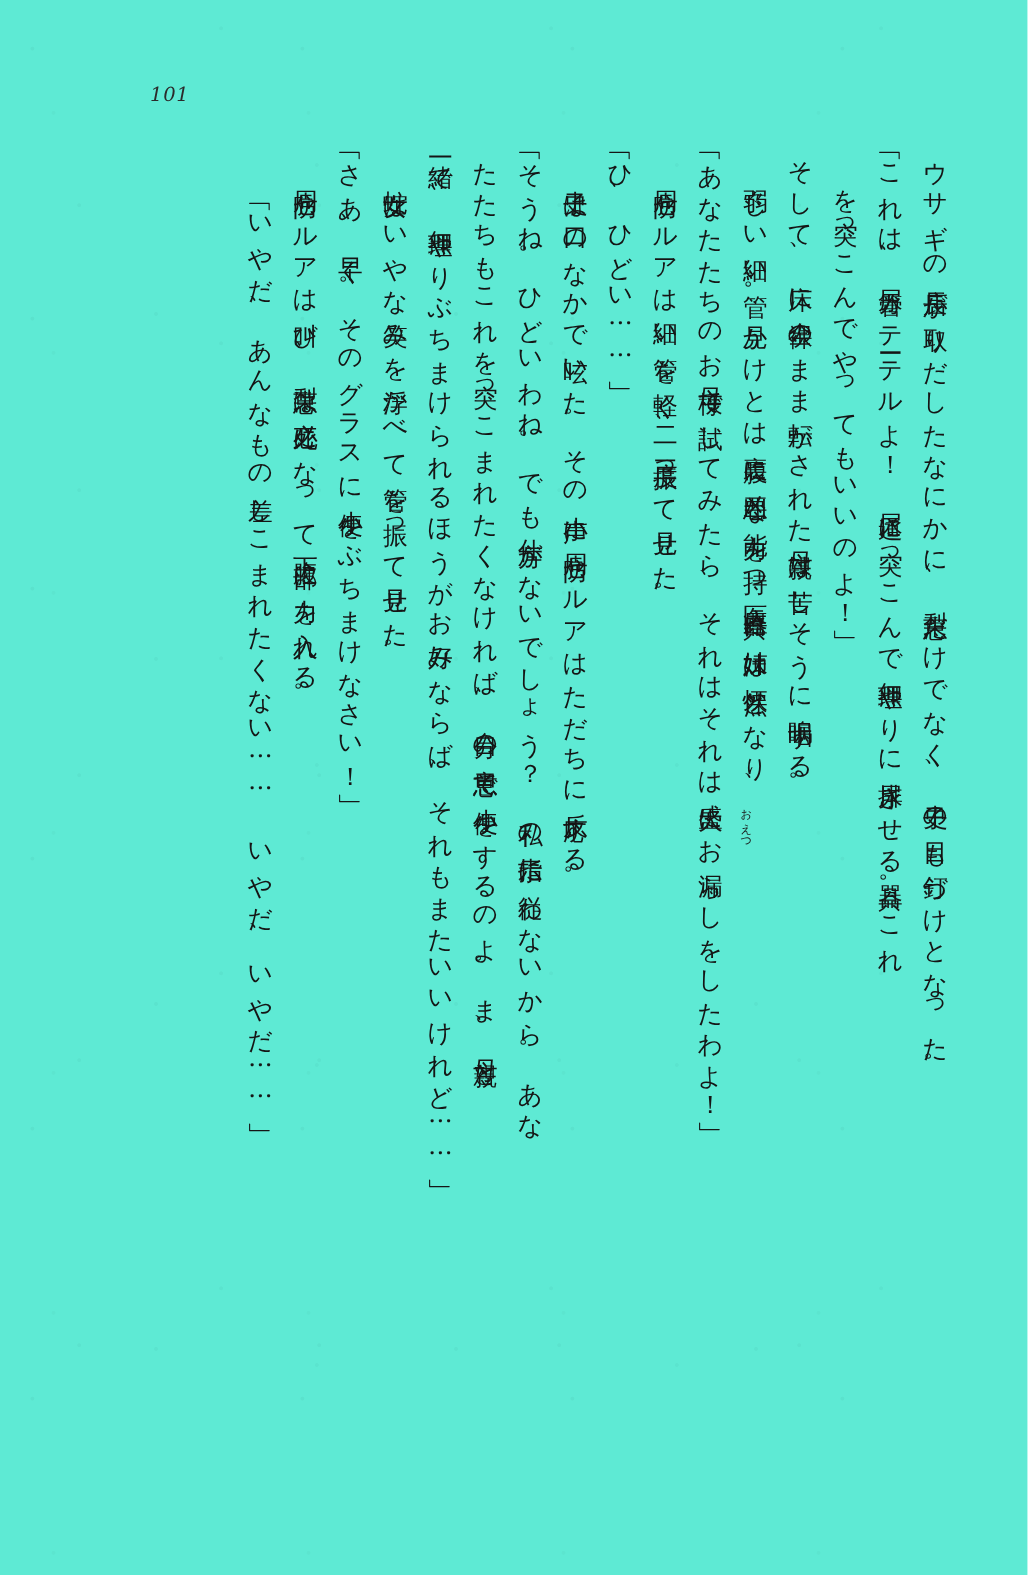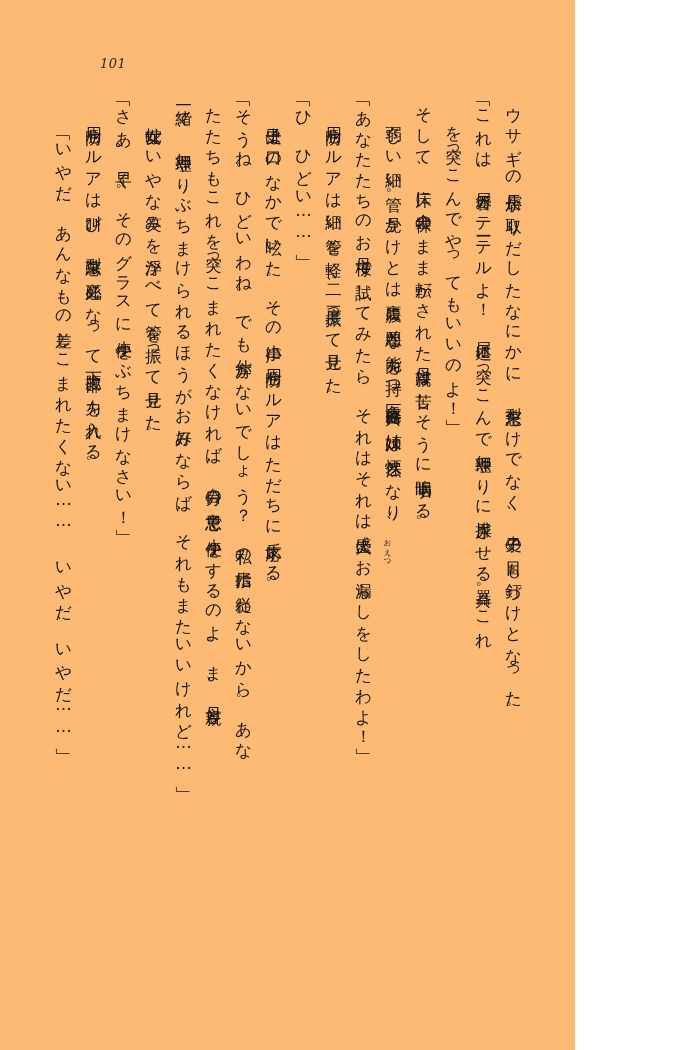--- a/index.html
+++ b/index.html
@@ -8,23 +8,23 @@
     background: #ffffff;
   }
   body {
     width: 685px;
     height: 1050px;
     overflow: hidden;
     font-family: "DejaVu Serif", "Liberation Serif", serif;
   }
   .page {
     position: relative;
-    width: 575px;
+    width: 685px;
     height: 1050px;
-    background: #fdba74;
+    background: #5eead4;
     box-sizing: border-box;
   }
   
   .paper-noise {
     position: absolute;
     inset: 0;
     pointer-events: none;
     background:
       radial-gradient(circle at 12% 18%, rgba(0,0,0,0.035) 0 1px, transparent 1.6px),
       radial-gradient(circle at 67% 9%, rgba(0,0,0,0.03) 0 1px, transparent 1.6px),

